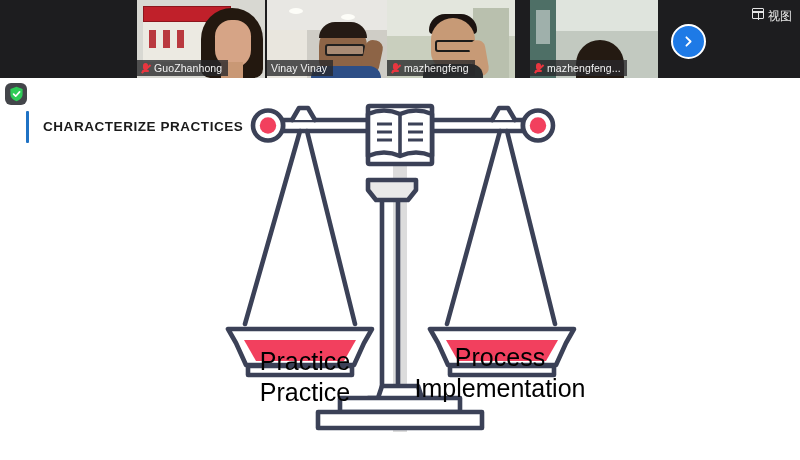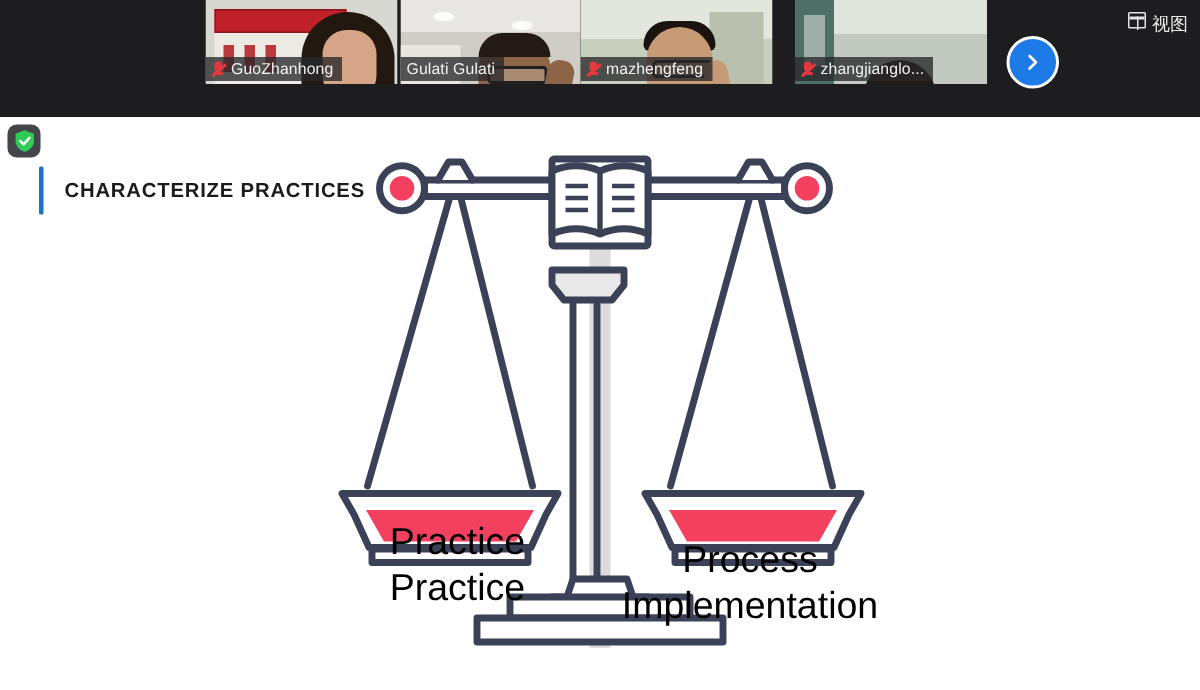--- a/index.html
+++ b/index.html
@@ -11,21 +11,21 @@
   #app{position:relative;width:800px;height:460px;overflow:hidden;background:#ffffff;}
 
   
   .filmstrip{
     position:absolute;left:0;top:0;width:800px;height:78px;
     background:#1d1d1f;
     overflow:hidden;
   }
   .tiles{position:absolute;left:137px;top:0;height:78px;}
   .tile{
-    position:absolute;top:0;width:128px;height:56px;overflow:hidden;
+    position:absolute;top:0;width:128px;height:78px;overflow:hidden;
     background:#2a2a2c;
   }
   .tile.t0{left:0px;}
   .tile.t1{left:130px;}
   .tile.t2{left:250px;}
   .tile.t3{left:393px;}
   .tile.active{box-shadow:inset 0 0 0 2px #6fbf3a;}
   .tile .vid{position:absolute;inset:0;}
 
   
@@ -110,21 +110,21 @@
   }
 
   .scale-area{position:absolute;left:0;top:14px;width:800px;height:340px;}
   .scale-area svg{display:block;}
 
   .label{
     position:absolute;text-align:center;color:#000000;
     font-size:25px;line-height:1.22;white-space:nowrap;
   }
   .label.left{left:205px;top:268px;width:200px;}
-  .label.right{left:382px;top:280px;width:236px;}
+  .label.right{left:382px;top:264px;width:236px;}
 
   .caption{
     position:absolute;left:0;top:345px;width:800px;text-align:center;
     font-size:26px;color:#111111;letter-spacing:-.1px;
   }
 </style>
 </head>
 <body>
 
 <div id="app">
@@ -160,21 +160,21 @@
           <div class="lamp" style="left:22px;top:8px"></div>
           <div class="lamp" style="left:74px;top:14px"></div>
           <div class="wall"></div>
           <div class="head"></div>
           <div class="hairb"></div>
           <div class="glass"></div>
           <div class="arm"></div>
           <div class="shirt"></div>
         </div>
         <div class="namebar">
-          <span class="nametxt">Gulati Gulati</span>
+          <span class="nametxt">Vinay Vinay</span>
         </div>
       </div>
 
       <div class="tile t2">
         <div class="vid v2">
           <div class="door"></div>
           <div class="hairb"></div>
           <div class="head"></div>
           <div class="glass"></div>
           <div class="arm"></div>
@@ -195,21 +195,21 @@
           <div class="curt"></div>
           <div class="win"></div>
           <div class="head"></div>
         </div>
         <div class="namebar">
           <span class="micmute">
             <span class="body"></span>
               <span class="base"></span>
               <span class="slash"></span>
           </span>
-          <span class="nametxt">zhangjianglo...</span>
+          <span class="nametxt">mazhengfeng...</span>
         </div>
       </div>
 
     </div>
 
     <div class="nextbtn">
       <svg width="13" height="13" viewBox="0 0 13 13">
         <path d="M4.4 2.3 L8.6 6.5 L4.4 10.7" fill="none" stroke="#ffffff" stroke-width="1.8" stroke-linecap="round" stroke-linejoin="round"></path>
       </svg>
     </div>

